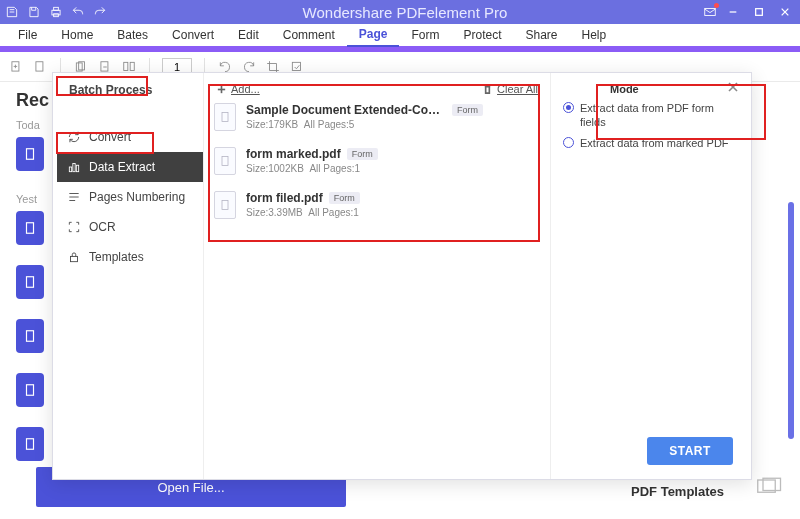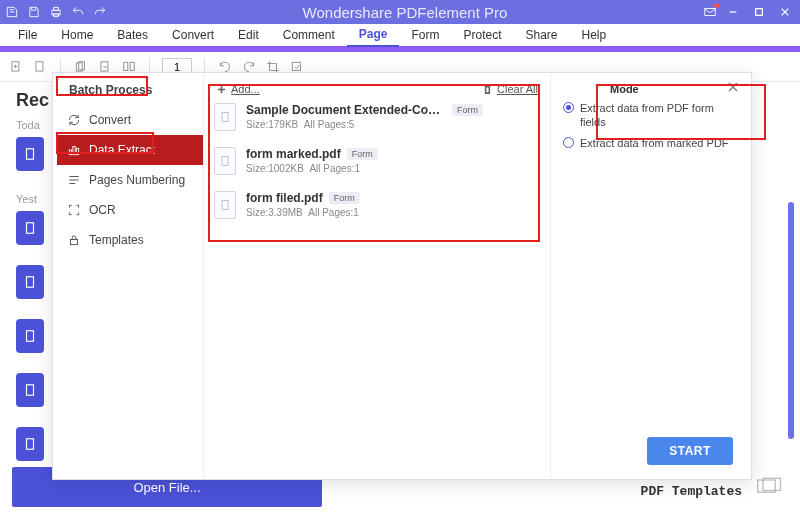--- a/index.html
+++ b/index.html
@@ -41,27 +41,27 @@
   }
   .backdrop .rec-h { font-size:18px; font-weight:600; margin-top:8px; }
   .backdrop .muted { font-size:11px; color:#999; margin-top:8px; }
   .card-row { margin-top:6px; }
   .mini-card {
     width:28px; height:34px; background:#4b52d8; border-radius:4px;
     display:inline-flex; align-items:center; justify-content:center; margin-bottom:14px;
   }
   .mini-card svg { width:14px; height:14px; stroke:#fff; fill:none; stroke-width:2; }
   .open-file-btn {
-    position:absolute; left:12px; bottom:12px; width:310px; height:40px;
+    position:absolute; left:36px; bottom:12px; width:310px; height:40px;
     background:#4b52d8; color:#fff; display:flex; align-items:center; justify-content:center;
     font-size:13px; border-radius:2px;
   }
   .side-strip { position:absolute; right:6px; top:120px; bottom:80px; width:6px; background:#6a70e6; border-radius:3px; }
   .faint { position:absolute; bottom:56px; left:380px; font-size:10px; color:#999; }
-  .pdf-templ { position:absolute; bottom:20px; right:58px; font-size:13px; font-weight:600; color:#333;font-family:Liberation Mono, monospace; }
+  .pdf-templ { position:absolute; bottom:20px; right:76px; font-size:13px; font-weight:600; color:#333; }
   .pdf-templ-icon { position:absolute; bottom:16px; right:16px; }
   .pdf-templ-icon svg { width:28px; height:24px; stroke:#bcbcbc; fill:none; stroke-width:1.5; }
 
   .sidestrip {
     position:absolute; left:0; top:82px; bottom:0; width:40px; display:flex; flex-direction:column; align-items:center; gap:10px; padding-top:4px;
     background:#fff;
   }
   .sidestrip .ss { width:16px; height:16px; }
   .sidestrip .ss svg { width:16px; height:16px; stroke:#8a8a8a; fill:none; stroke-width:1.6; }
 
@@ -71,27 +71,27 @@
     background:#fff; border:1px solid #dcdce6; box-shadow:0 4px 18px rgba(0,0,0,.12);
     display:flex;
   }
   .modal .close {
     position:absolute; top:6px; right:10px; width:14px; height:14px; cursor:pointer;
   }
   .modal .close svg { width:12px; height:12px; stroke:#888; stroke-width:1.6; }
 
   .panel-left { width:150px; padding:8px 0 0 4px; }
   .panel-left .bp-title {
-    font-size:12px; font-weight:600; color:#444; padding:2px 8px; margin:0 4px 6px 4px;
+    font-size:12px; font-weight:600; color:#444; padding:2px 8px; margin:0 4px 23px 4px;
   }
   .bp-item {
     height:30px; display:flex; align-items:center; gap:8px; padding:0 10px;
     font-size:12px; color:#444; cursor:default;
   }
-  .bp-item.selected { background:#b91c1c; color:#fff; }
+  .bp-item.selected { background:#404040; color:#fff; }
   .bp-item .ic { width:14px; height:14px; display:flex; align-items:center; justify-content:center; }
   .bp-item .ic svg { width:14px; height:14px; stroke:currentColor; fill:none; stroke-width:1.5; }
 
   .panel-mid {
     flex:1; border-left:1px solid #eee; border-right:1px solid #eee;
     padding:8px 10px; display:flex; flex-direction:column;
   }
   .panel-mid .topbar {
     display:flex; justify-content:space-between; align-items:center;
     font-size:11px; color:#555; padding:2px 2px 8px 2px;text-decoration:underline;

